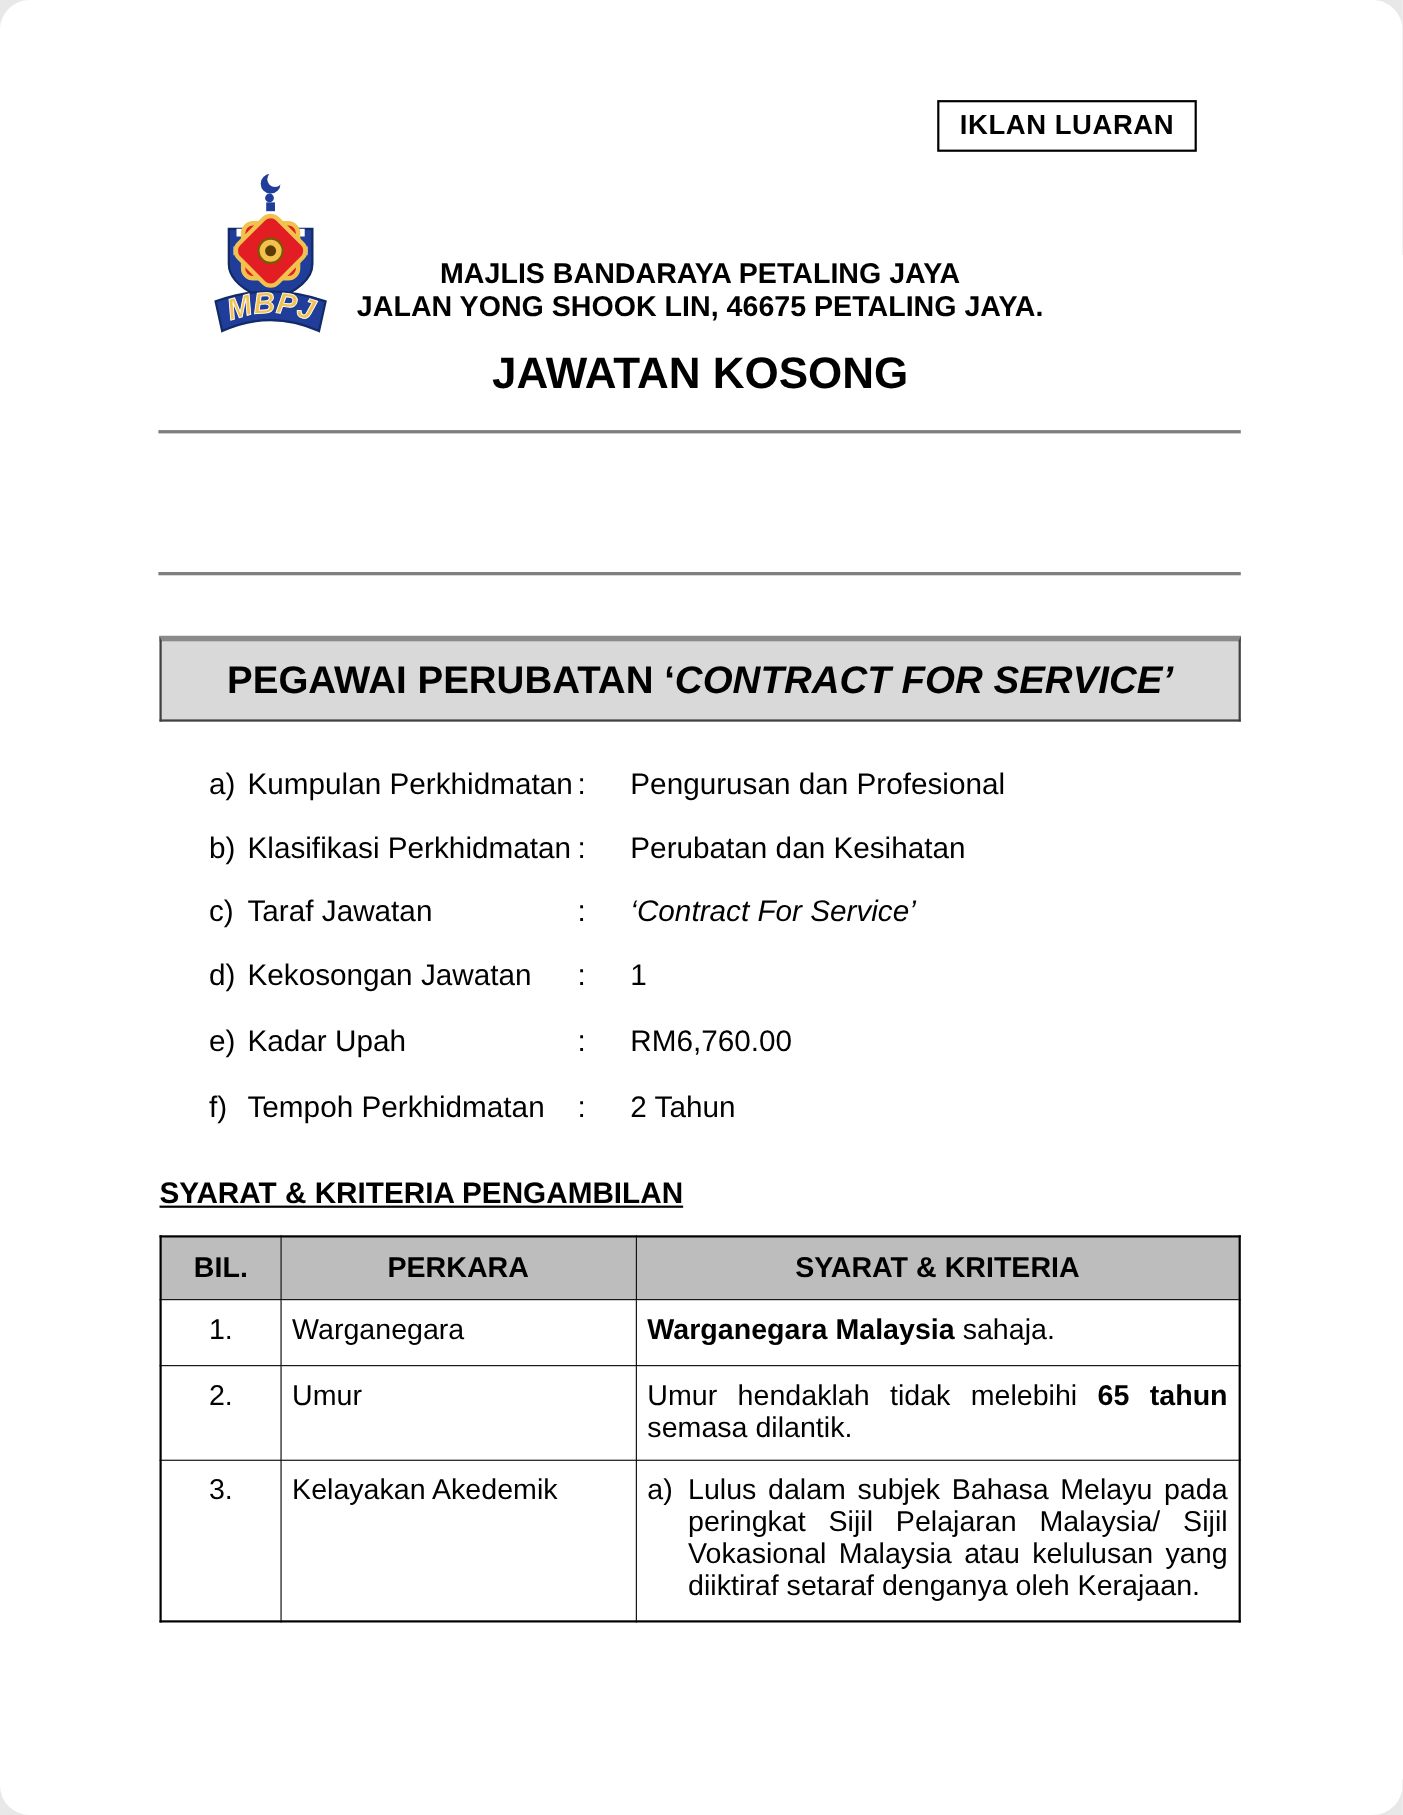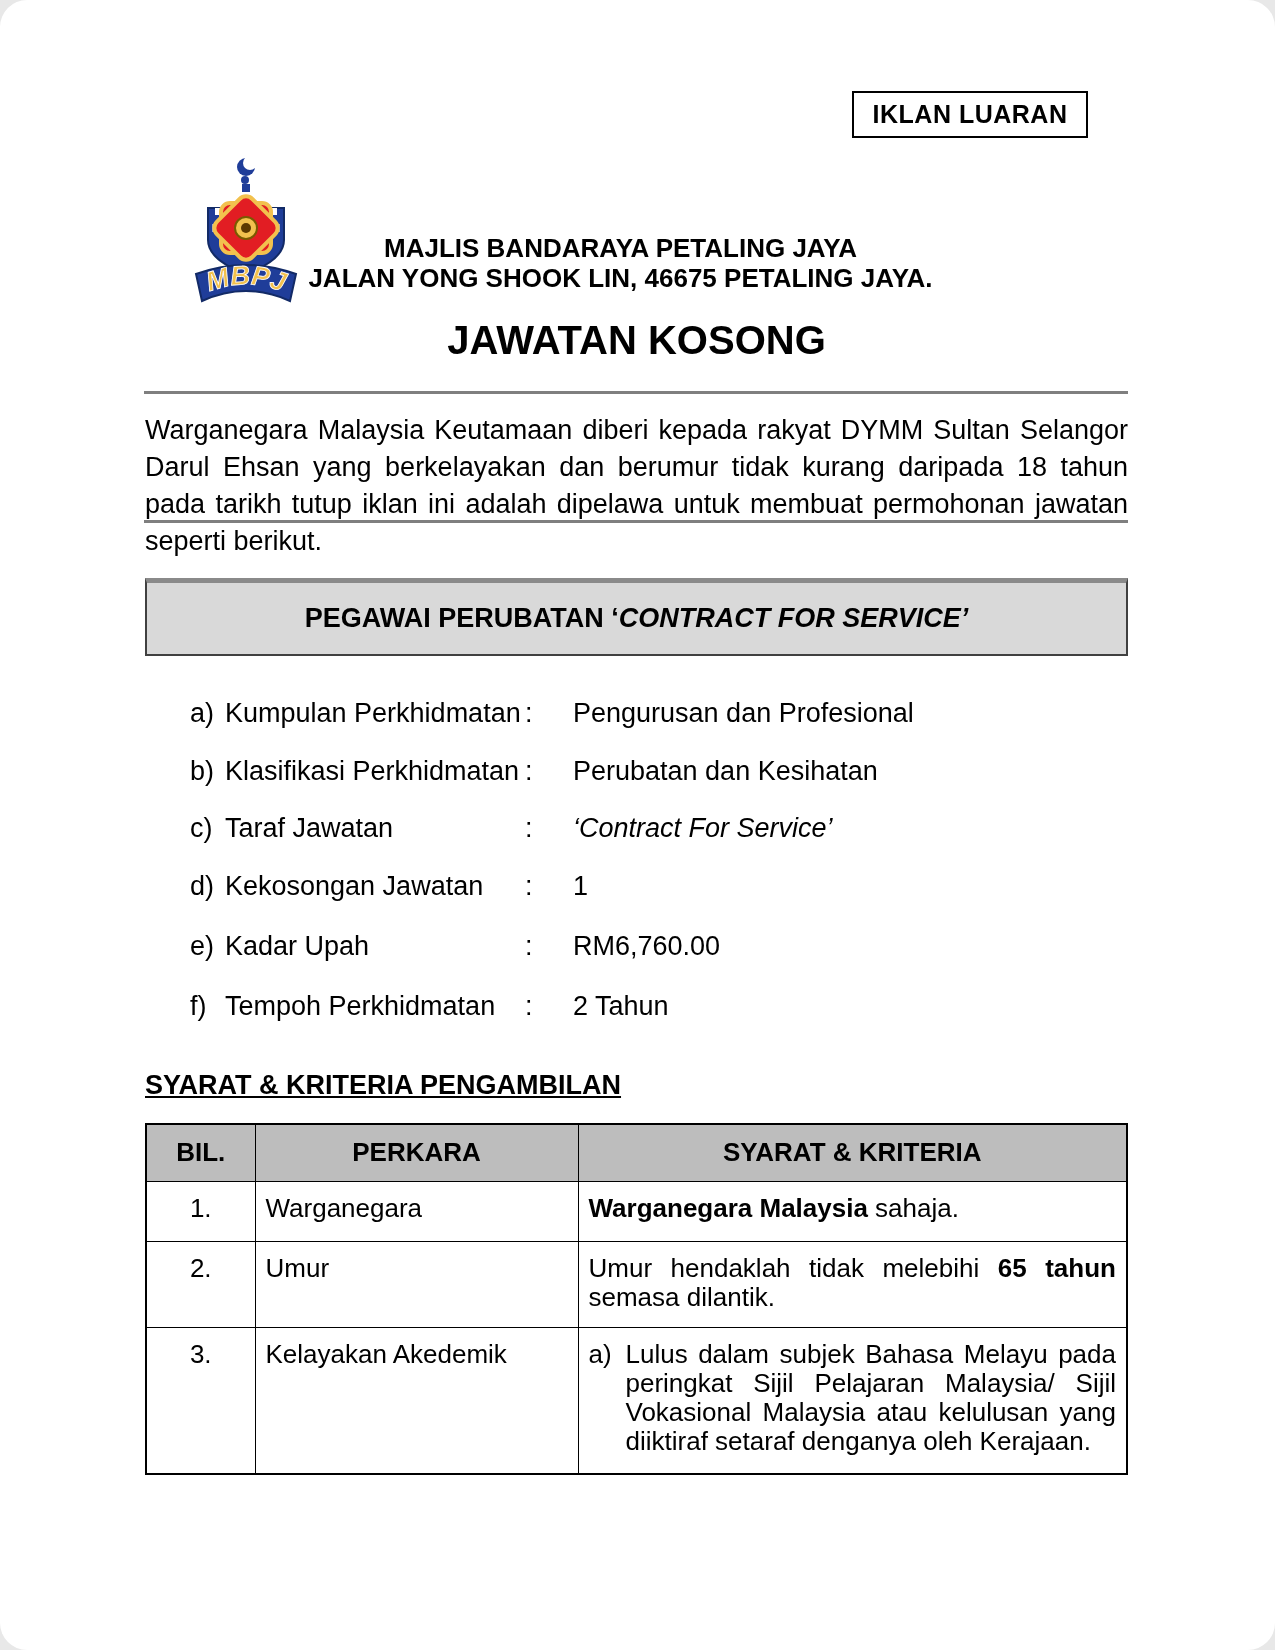--- a/index.html
+++ b/index.html
@@ -1,30 +1,30 @@
 <!DOCTYPE html>
 <html><head>
 <meta charset="utf-8">
 <style>
   html,body{margin:0;padding:0;background:#e8e8e8;}
   .page{position:relative;width:1275px;height:1650px;background:#ffffff;margin:0 auto;
         font-family:"Liberation Sans",sans-serif;color:#000;overflow:hidden;border-radius:27px;}
   .badge{position:absolute;left:852px;top:91px;width:232px;height:43px;border:2px solid #000;
          display:flex;align-items:center;justify-content:center;font-size:25px;font-weight:bold;letter-spacing:.5px;}
   .logo{position:absolute;left:186px;top:146px;width:120px;height:160px;}
-  .org{position:absolute;left:129px;top:233px;width:983px;text-align:center;font-weight:bold;
+  .org{position:absolute;left:145px;top:233px;width:983px;text-align:center;font-weight:bold;
        font-size:26px;line-height:30px;}
   .doc-title{position:absolute;left:145px;top:318px;width:983px;text-align:center;font-weight:bold;font-size:40px;}
   .rule{position:absolute;left:144px;width:984px;height:3px;background:#7f7f7f;}
   .rule-top{top:391px;}
   .rule-bottom{top:520px;}
   .intro{position:absolute;left:145px;top:412px;width:983px;font-size:27px;line-height:37px;text-align:justify;}
   .pos-banner{position:absolute;left:145px;top:578px;width:983px;height:78px;box-sizing:border-box;
          background:#d9d9d9;border:2px solid #404040;border-top:5px solid #8a8a8a;
-         display:flex;align-items:center;justify-content:center;font-size:27px;font-weight:bold;}
+         display:flex;align-items:center;justify-content:center;font-size:35px;font-weight:bold;}
   .pos-banner .it{font-style:italic;}
   .details{position:absolute;left:145px;top:686px;width:983px;font-size:27px;}
   .d-row{position:absolute;left:0;width:100%;height:34px;}
   .d-row .d-marker{position:absolute;left:45px;}
   .d-row .d-label{position:absolute;left:80px;text-align:center;}
   .d-row .d-colon{position:absolute;left:380px;}
   .d-row .d-value{position:absolute;left:414px;white-space:nowrap;margin-left:14px;}
   .d-value.italic{font-style:italic;}
   .r0{top:12px}.r1{top:70px}.r2{top:127px}.r3{top:185px}.r4{top:245px}.r5{top:305px}
   .criteria-heading{position:absolute;left:145px;top:1070px;font-size:27px;font-weight:bold;text-decoration:underline;}
@@ -80,21 +80,20 @@
 
   <div class="org">
     <div>MAJLIS BANDARAYA PETALING JAYA</div>
     <div>JALAN YONG SHOOK LIN, 46675 PETALING JAYA.</div>
   </div>
 
   <div class="doc-title">JAWATAN KOSONG</div>
 
   <div class="rule rule-top"></div>
 
-  <div class="intro">Warganegara Malaysia Keutamaan diberi kepada rakyat DYMM Sultan Selangor Darul Ehsan yang berkelayakan dan berumur tidak kurang daripada 18 tahun pada tarikh tutup iklan ini adalah dipelawa untuk membuat permohonan jawatan seperti berikut.</div>
 
   <div class="rule rule-bottom"></div>
 
   <div class="pos-banner">
     <span>PEGAWAI PERUBATAN ‘</span>
       <span class="it">CONTRACT FOR SERVICE’</span>
   </div>
 
   <div class="details">
     <div class="d-row r0">

